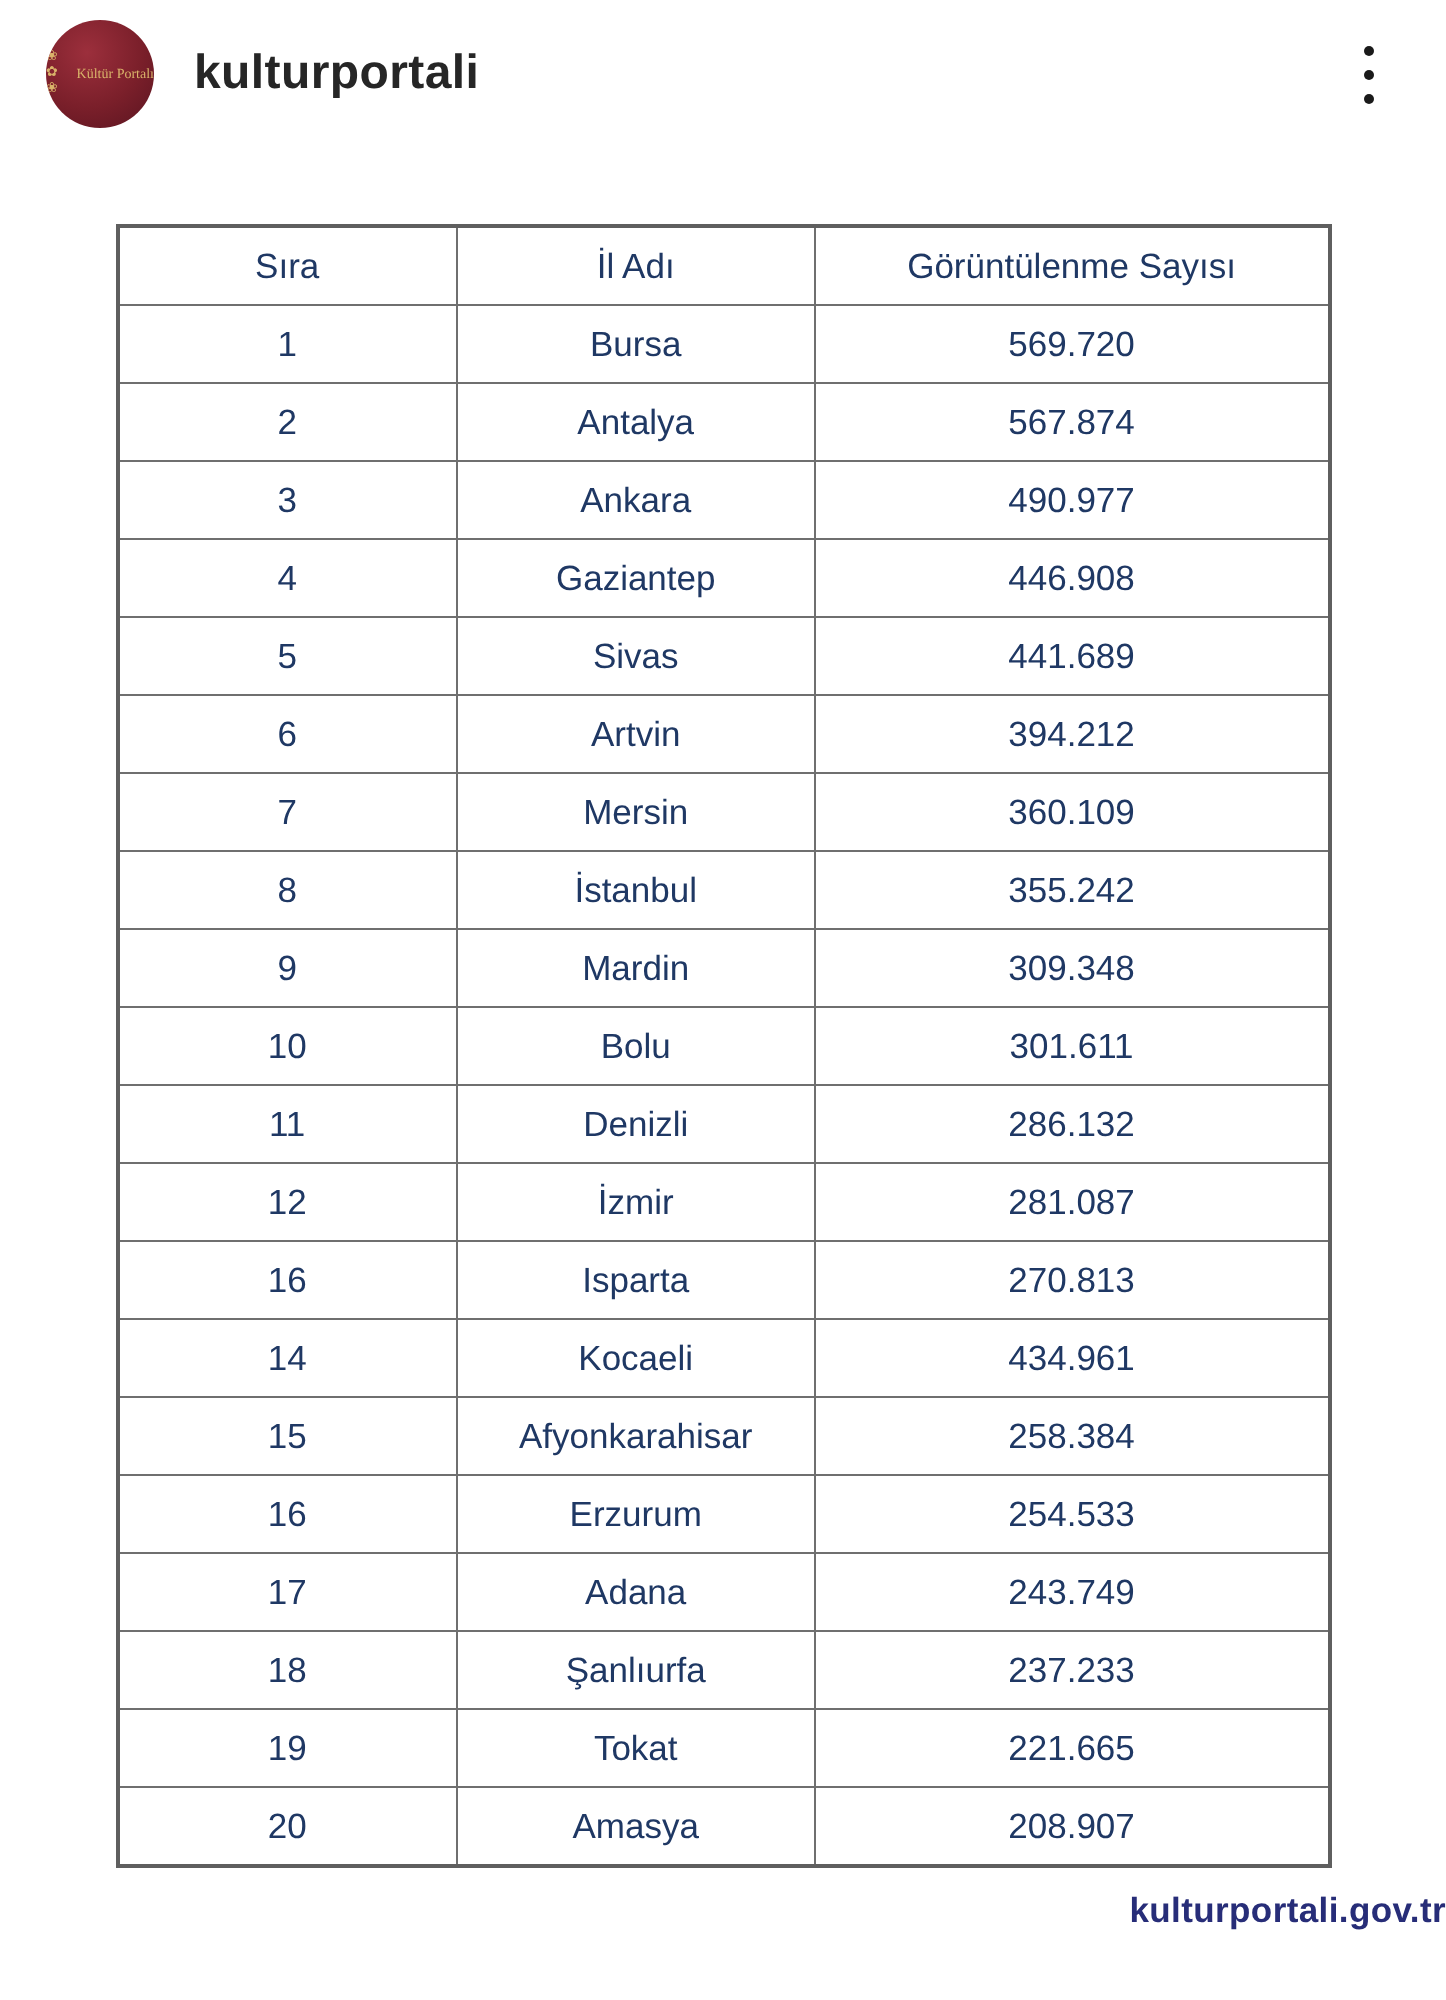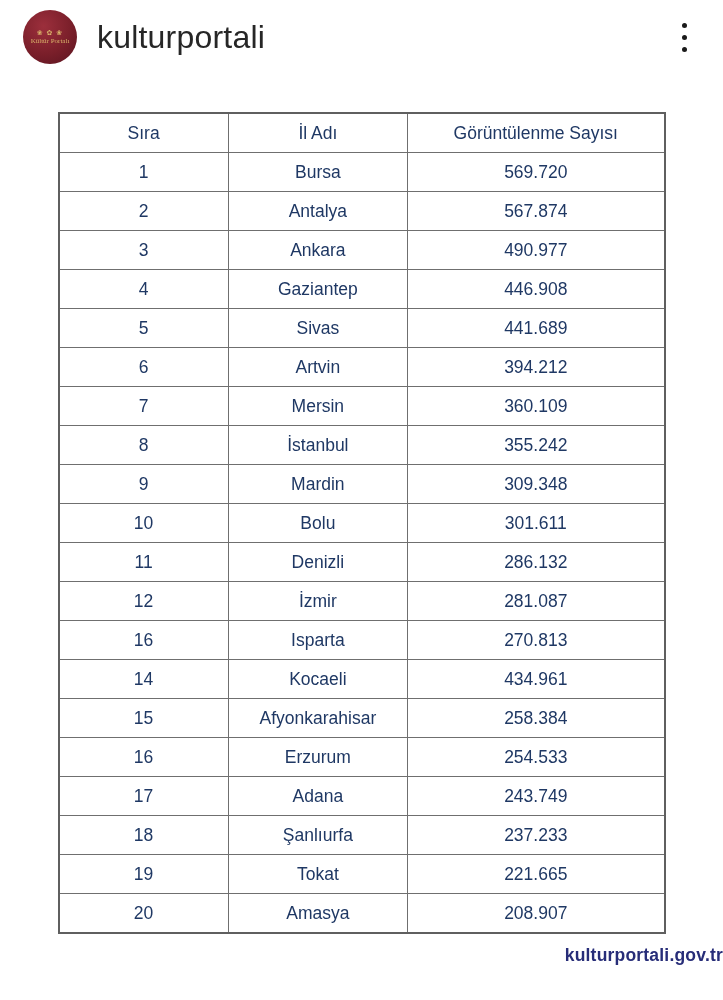--- a/index.html
+++ b/index.html
@@ -21,21 +21,21 @@
     align-items: center;
     padding: 10px 32px 10px 23px;
     height: 54px;
   }
   .avatar {
     width: 54px;
     height: 54px;
     border-radius: 50%;
     background: radial-gradient(circle at 38% 30%, #9c2f3c 0%, #7a1f2a 55%, #591420 100%);
     display: flex;
-    flex-direction: column;
+    flex-direction: row;
     align-items: center;
     justify-content: center;
     flex-shrink: 0;
     cursor: pointer;
     overflow: hidden;
   }
   .avatar .ornament {
     font-size: 7px;
     line-height: 8px;
     color: var(--gold, #d9b36a);
@@ -43,22 +43,22 @@
   }
   .avatar .logo-text {
     font-family: "Liberation Serif", serif;
     font-size: 7px;
     line-height: 9px;
     color: var(--gold, #d9b36a);
     white-space: nowrap;
   }
   .username {
     margin-left: 20px;
-    font-size: 32px;
-    font-weight: 400;
+    font-size: 24px;
+    font-weight: 700;
     color: var(--username, #262626);
     letter-spacing: 0.2px;
     cursor: pointer;
   }
   .kebab {
     margin-left: auto;
     display: flex;
     flex-direction: column;
     gap: 7px;
     padding: 4px;

